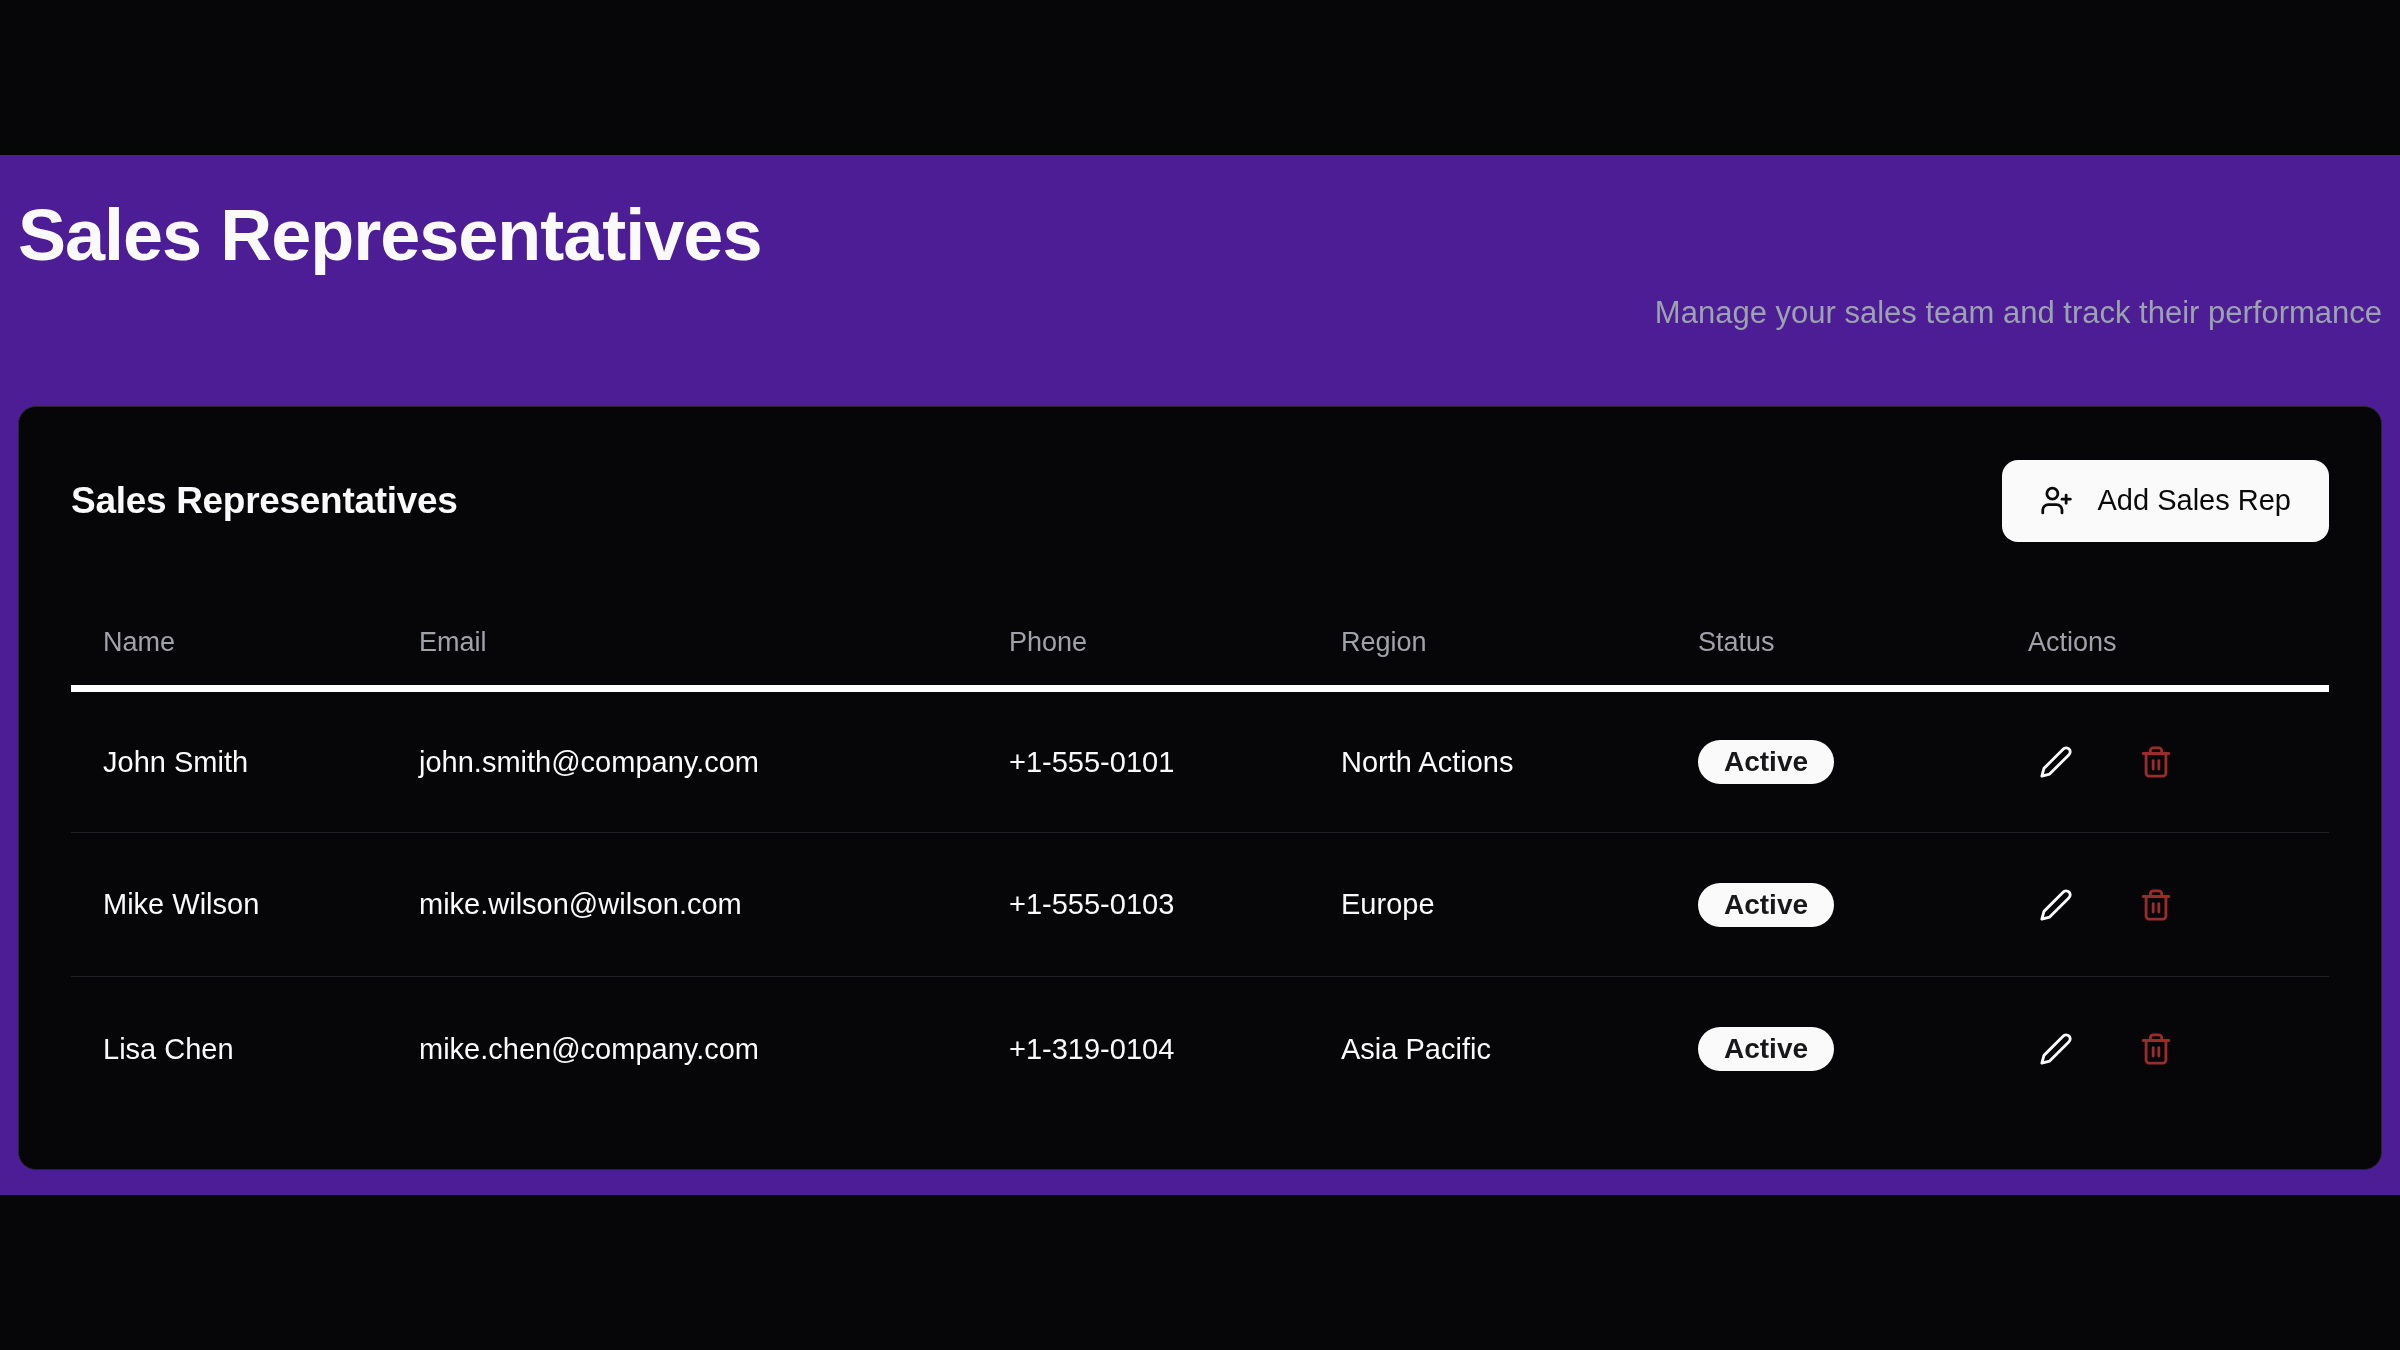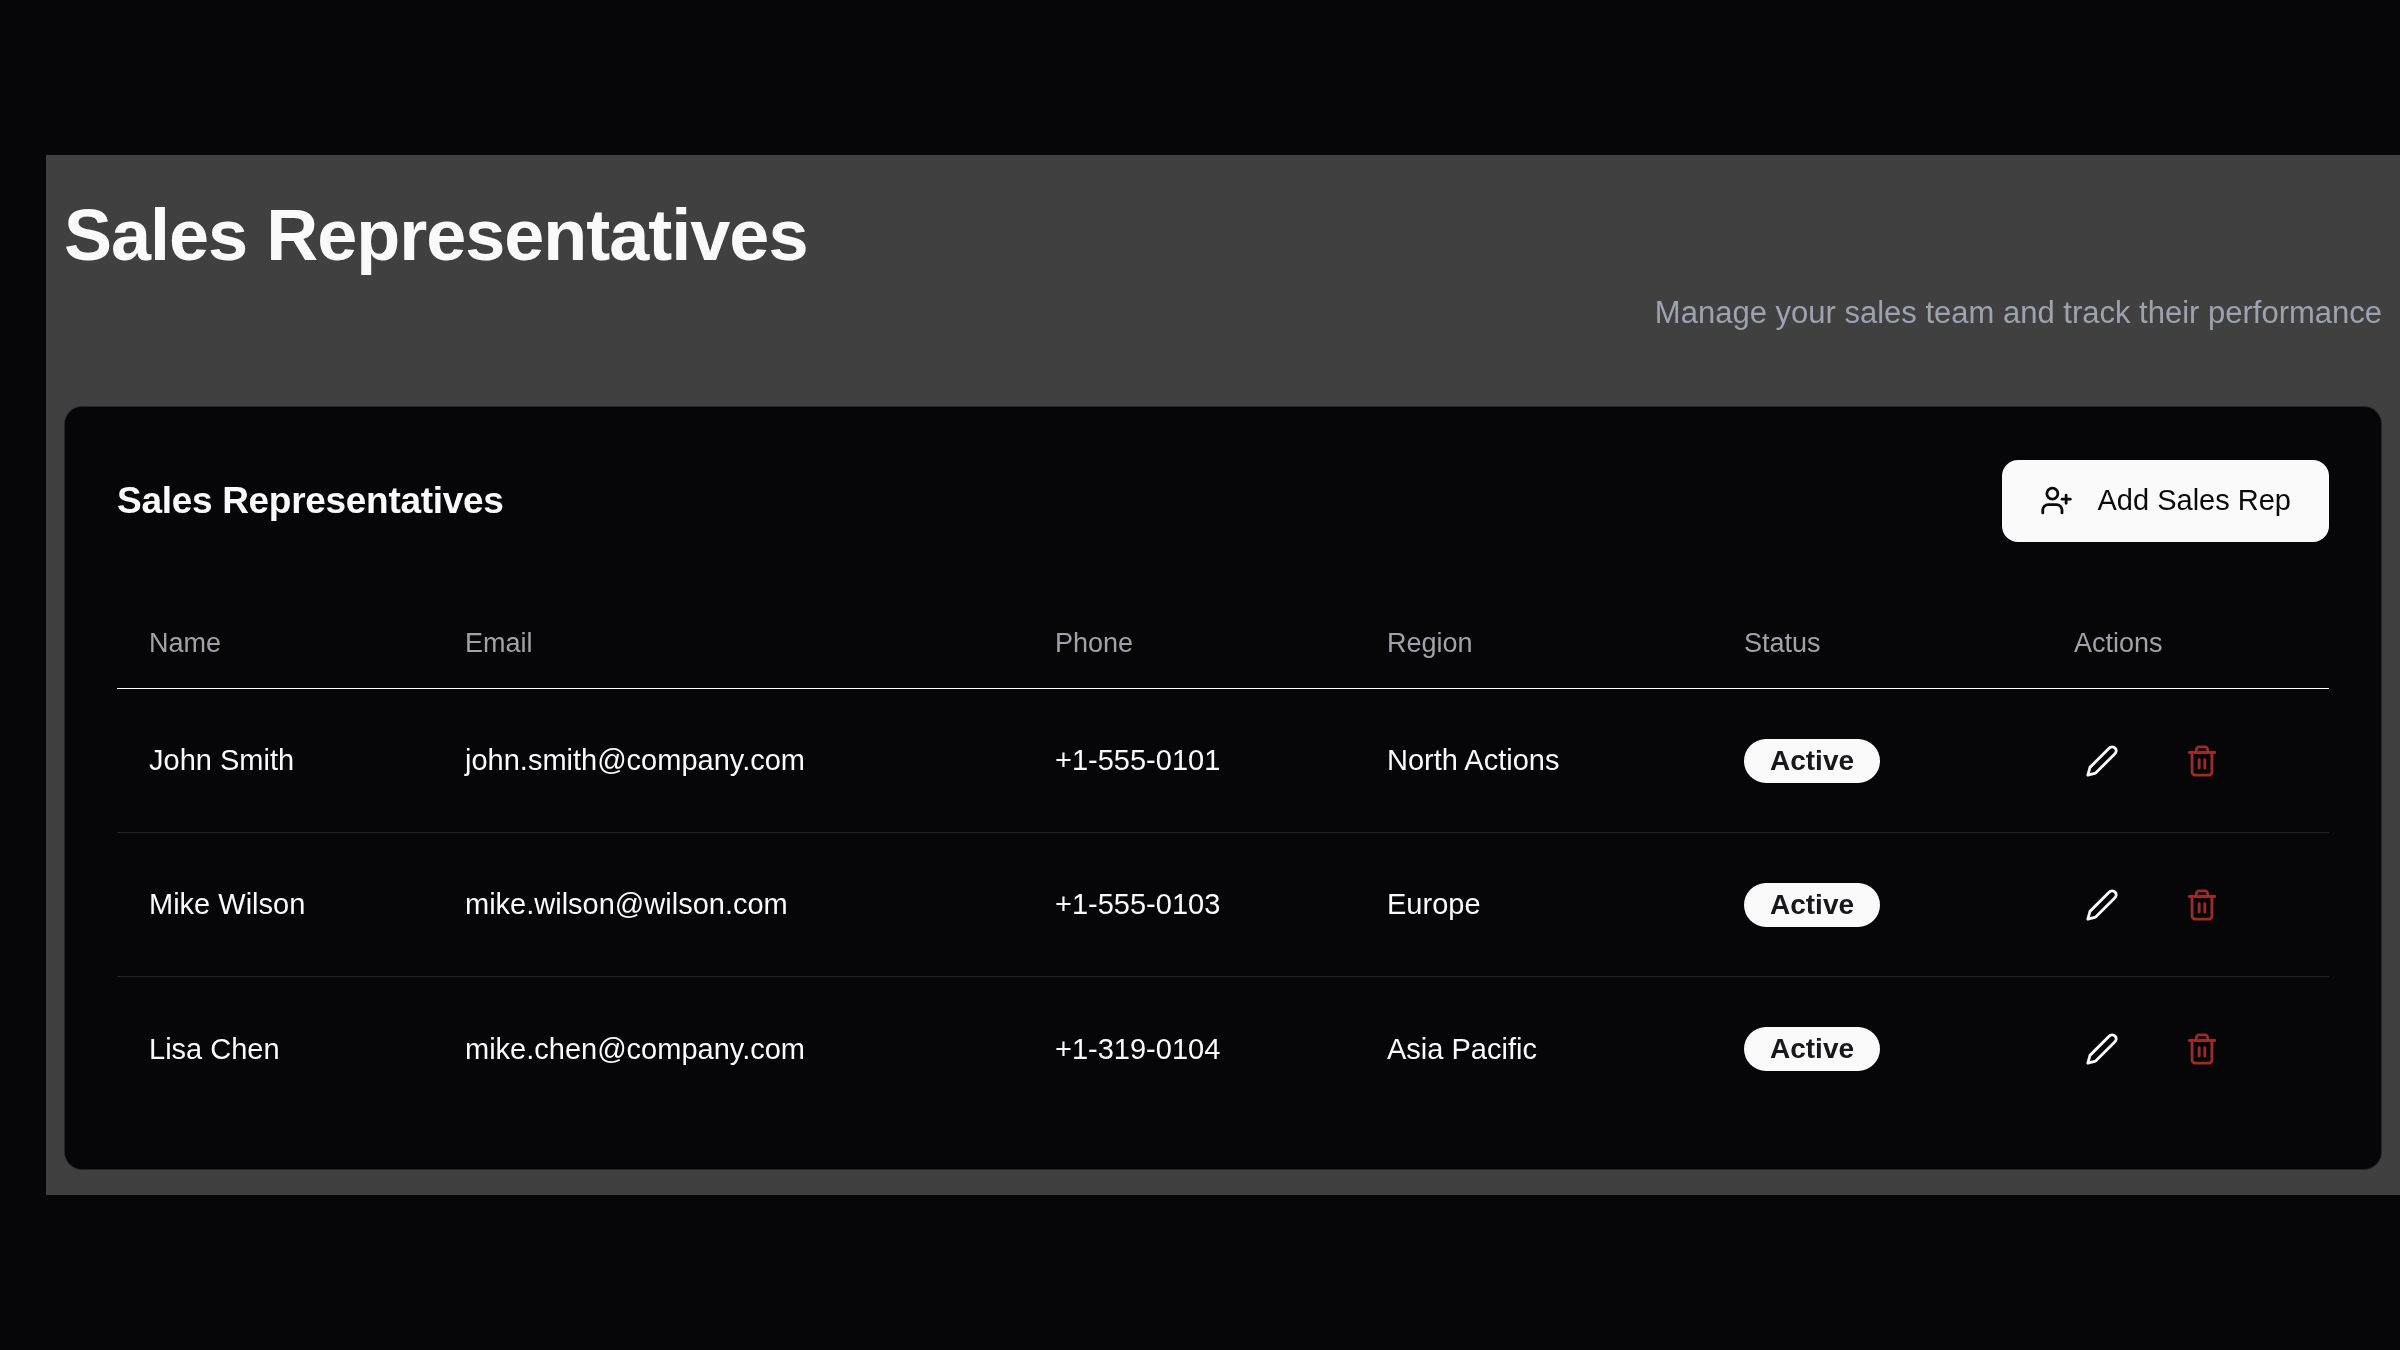--- a/index.html
+++ b/index.html
@@ -7,23 +7,22 @@
   body {
     width: 2400px; height: 1350px;
     background: #060608;
     font-family: "Liberation Sans", "DejaVu Sans", sans-serif;
     color: #fafafa;
     overflow: hidden;
   }
   .main-area {
     margin-top: 155px;
     height: 1040px;
-    background: #404040;
+    background: #4c1d95;
     padding: 38px 18px 0 18px;
-    margin-left: 46px;
   }
   .page-title {
     margin: 0;
     font-size: 72px;
     font-weight: 700;
     line-height: 1.18;
     letter-spacing: -1px;
     color: #fafafa;
   }
   .page-subtitle {
@@ -77,21 +76,21 @@
     table-layout: fixed;
   }
   table.reps th {
     height: 90px;
     padding: 0 0 0 32px;
     text-align: left;
     vertical-align: middle;
     font-size: 27px;
     font-weight: 500;
     color: #a1a1aa;
-    border-bottom: 1px solid #ffffff;
+    border-bottom: 7px solid #ffffff;
   }
   table.reps td {
     height: 144px;
     padding: 0 0 0 32px;
     vertical-align: middle;
     font-size: 29px;
     font-weight: 400;
     color: #fafafa;
   }
   table.reps tbody tr { border-bottom: 1px solid #212125; }

